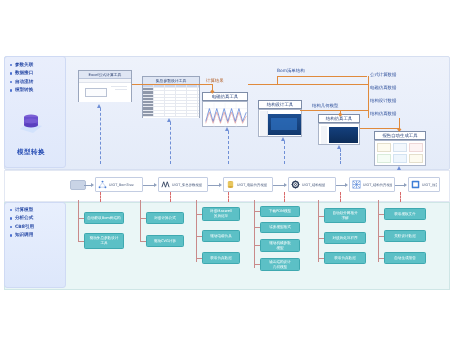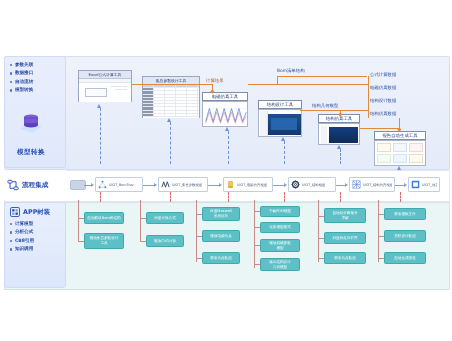--- a/index.html
+++ b/index.html
@@ -121,45 +121,22 @@
     <svg viewBox="0 0 26 22" width="26" height="22">
       <polygon points="2,17 10,11 24,14 15,21" fill="#cfe0fb" opacity=".85"></polygon>
       <ellipse cx="13" cy="5" rx="7" ry="2.6" fill="#7b5fd6"></ellipse>
       <rect x="6" y="5" width="14" height="8" fill="#6a4fce"></rect>
       <ellipse cx="13" cy="13" rx="7" ry="2.6" fill="#5a40bf"></ellipse>
       <ellipse cx="13" cy="9" rx="7" ry="2.4" fill="#7b5fd6" opacity=".7"></ellipse>
     </svg>
   </div>
   <div class="rail-title t1">模型转换</div>
 
-  <div class="rail-mid">
-    <span>
-      <svg viewBox="0 0 14 14" width="12" height="12">
-        <rect x="1" y="1.5" width="5" height="3.2" rx="1.2" fill="none" stroke="#2b50b5" stroke-width="1.1"></rect>
-        <rect x="8" y="9.3" width="5" height="3.2" rx="1.2" fill="none" stroke="#2b50b5" stroke-width="1.1"></rect>
-        <path d="M6 3.1 h4.5 v6.2" fill="none" stroke="#2b50b5" stroke-width="1.1"></path>
-        <path d="M8 10.9 H3.5 V4.7" fill="none" stroke="#2b50b5" stroke-width="1.1"></path>
-      </svg>
-    </span>
-    <span style="font-size:6.6px;font-weight:bold;color:#2b50b5;">流程集成</span>
-  </div>
 
   <div class="rail rail-bot">
-    <div class="rail-head">
-      <span>
-        <svg viewBox="0 0 12 12" width="10" height="10">
-          <rect x="0.6" y="0.6" width="10.8" height="10.8" rx="1.6" fill="none" stroke="#2b50b5" stroke-width="1.1"></rect>
-          <rect x="2.6" y="2.6" width="2.8" height="2.8" fill="#2b50b5"></rect>
-          <rect x="6.6" y="2.6" width="2.8" height="2.8" fill="#7da0e8"></rect>
-          <rect x="2.6" y="6.6" width="2.8" height="2.8" fill="#7da0e8"></rect>
-          <rect x="6.6" y="6.6" width="2.8" height="2.8" fill="#2b50b5"></rect>
-        </svg>
-      </span>
-      <span class="ht">APP封装</span>
-    </div>
     <ul class="bullets" style="margin-top:3px;">
       <li>
           <span class="dot"></span>
           <span>计算模型</span>
         </li>
       <li>
           <span class="dot"></span>
           <span>分析公式</span>
         </li>
       <li>

